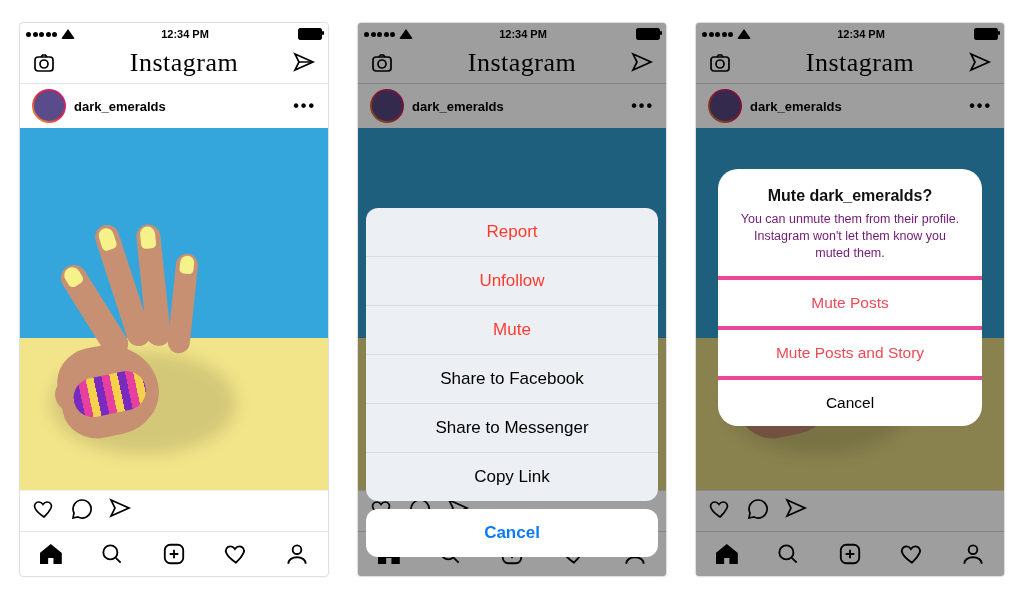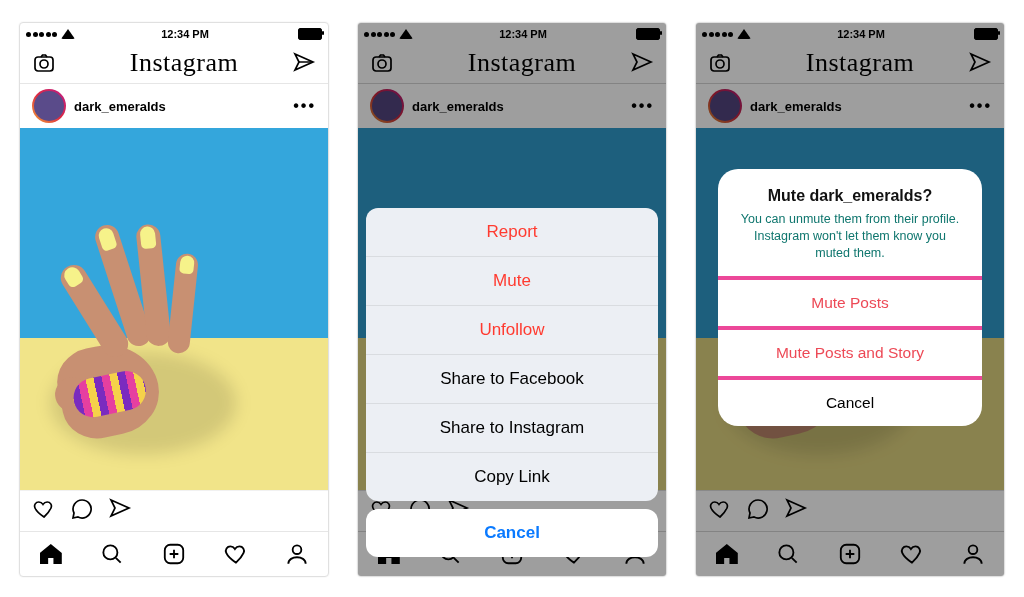--- a/index.html
+++ b/index.html
@@ -56,21 +56,21 @@
   .sheet-group{background:#eceff4;border-radius:12px;overflow:hidden;backdrop-filter:blur(6px);}
   .sheet-item{height:48px;display:flex;align-items:center;justify-content:center;font-size:17px;border-top:1px solid rgba(0,0,0,.08);}
   .sheet-item:first-child{border-top:none;}
   .sheet-cancel{margin-top:8px;background:#fff;border-radius:12px;height:48px;display:flex;align-items:center;justify-content:center;font-size:17px;font-weight:600;color:#0a7aff;}
   .red{color:#ff3b30;}
   .blue{color:#000000;}
   
   .alert{position:absolute;left:22px;right:22px;top:146px;background:#fff;border-radius:20px;overflow:hidden;text-align:center;}
   .alert-head{padding:18px 22px 14px;}
   .alert-title{font-weight:600;font-size:16px;color:#111;margin-bottom:6px;}
-  .alert-body{font-size:12.5px;color:#0f766e;line-height:1.35;}
+  .alert-body{font-size:12.5px;color:#701a75;line-height:1.35;}
   .alert-btn{height:46px;display:flex;align-items:center;justify-content:center;font-size:15.5px;border-top:4px solid #ec4899;}
   .pink{color:#ed4956;}
   .black{color:#000;}
   
   .faded{filter:brightness(.92);}
 </style>
 </head>
 <body>
 
 <div class="stage">
@@ -291,24 +291,24 @@
               <circle cx="12" cy="8" r="4"></circle>
               <path d="M4 21c0-4 4-6 8-6s8 2 8 6"></path>
             </svg>
           </span>
         </div>
     </div>
     <div class="dim"></div>
     <div class="sheet">
       <div class="sheet-group">
         <div class="sheet-item red">Report</div>
+        <div class="sheet-item red">Unfollow</div>
         <div class="sheet-item red">Mute</div>
-        <div class="sheet-item red">Unfollow</div>
         <div class="sheet-item blue">Share to Facebook</div>
-        <div class="sheet-item blue">Share to Instagram</div>
+        <div class="sheet-item blue">Share to Messenger</div>
         <div class="sheet-item blue">Copy Link</div>
       </div>
       <div class="sheet-cancel">Cancel</div>
     </div>
   </div>
 
   <div class="phone">
     <div class="faded" style="display:flex;flex-direction:column;flex:1;">
       <div class="statusbar">
           <div class="sb-left">

